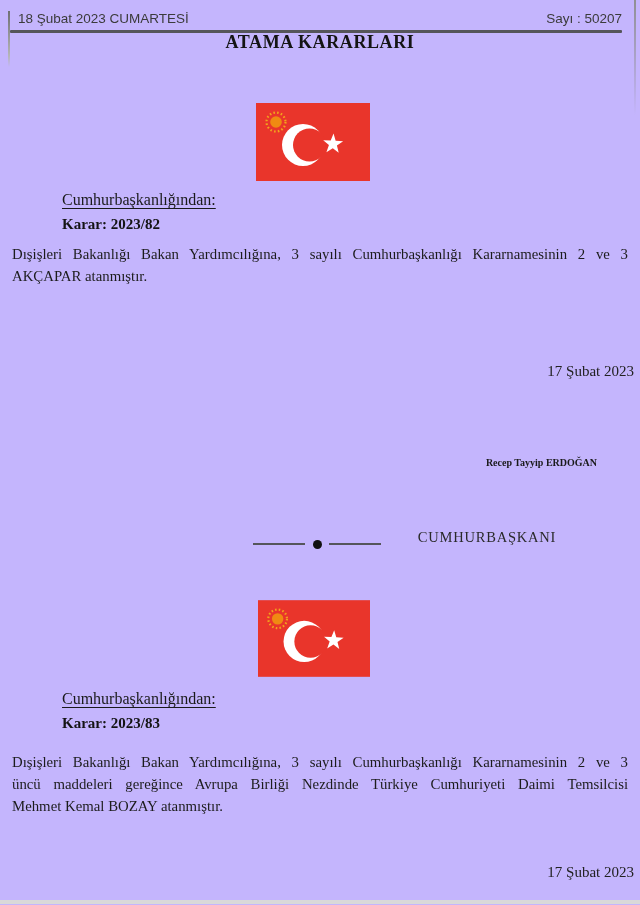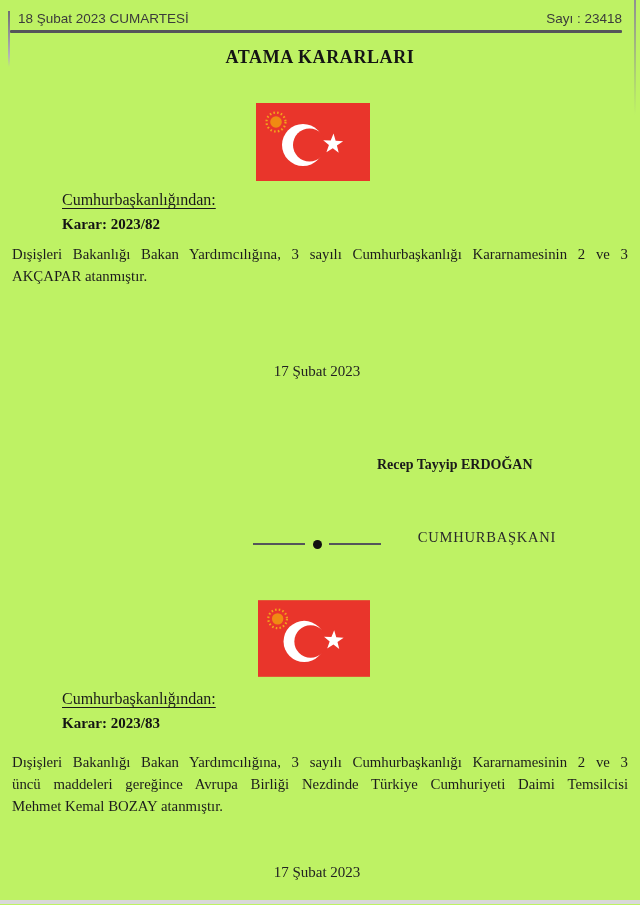--- a/index.html
+++ b/index.html
@@ -1,17 +1,17 @@
 <!DOCTYPE html>
 <html><head>
 <meta charset="utf-8">
 <style>
   html,body{margin:0;padding:0;background:#ffffff;}
   .page{
-    position:relative;width:640px;height:905px;background:#bef264;
+    position:relative;width:640px;height:905px;background:#c4b5fd;
     font-family:"Liberation Serif","DejaVu Serif",serif;color:#1c1c1c;
     overflow:hidden;
   }
   
   .hdr-date{
     position:absolute;left:18px;top:11px;
     font-family:"Liberation Sans","DejaVu Sans",sans-serif;
     font-size:13.5px;color:#3b3b3b;white-space:nowrap;
   }
   .hdr-issue{
@@ -33,21 +33,21 @@
   }
   .edge-right{
     position:absolute;left:634px;top:0;width:2px;height:115px;
     background:linear-gradient(#8f8f93,rgba(255,255,255,0));
   }
   .bottom-bar{
     position:absolute;left:0;top:900px;width:640px;height:4px;background:#d9d9d9;
   }
   
   .page-title{
-    position:absolute;left:0;right:0;top:47px;text-align:center;
+    position:absolute;left:0;right:0;top:32px;text-align:center;
     font-size:18px;font-weight:bold;letter-spacing:0.6px;color:#141414;
   }
   
   .flag{position:absolute;}
   .flag-1{left:256px;top:103px;width:114px;height:78px;}
   .flag-2{left:258px;top:600px;width:112px;height:77px;}
   .flag svg{width:100%;height:100%;display:block;}
   
   .src-heading{
     position:absolute;left:62px;font-size:16px;
@@ -58,49 +58,49 @@
     position:absolute;left:62px;font-size:15px;font-weight:bold;
     color:#141414;white-space:nowrap;
   }
   .body-par{
     position:absolute;left:12px;width:616px;font-size:14.8px;
     line-height:21.8px;color:#1c1c1c;
   }
   .body-par .jline{text-align:justify;text-align-last:justify;}
   .body-par .lline{text-align:left;}
   .decree-date{
-    position:absolute;left:0;width:634px;text-align:center;
+    position:absolute;left:0;width:634px;text-align:right;
     font-size:15px;color:#222;
   }
   .pos-src-1{top:191px;} .pos-karar-1{top:216px;} .pos-par-1{top:244px;} .pos-date-1{top:363px;}
   .pos-src-2{top:690px;} .pos-karar-2{top:715px;} .pos-par-2{top:752px;} .pos-date-2{top:864px;}
   
   .sig-name{
-    position:absolute;left:377px;width:220px;top:457px;text-align:left;
-    font-size:14px;font-weight:bold;color:#1a1a1a;white-space:nowrap;
+    position:absolute;left:377px;width:220px;top:457px;text-align:right;
+    font-size:10px;font-weight:bold;color:#1a1a1a;white-space:nowrap;
   }
   .sig-title{
     position:absolute;left:377px;width:220px;top:483px;text-align:center;
     font-size:14.5px;letter-spacing:0.8px;color:#2a2a2a;white-space:nowrap;margin-top:46px;
   }
   
   .divider{
     position:absolute;left:253px;top:538px;width:128px;height:12px;
     display:flex;align-items:center;justify-content:space-between;
   }
   .divider .dline{width:52px;height:2px;background:#55555a;}
   .divider .dbullet{width:9px;height:9px;border-radius:50%;background:#111;}
 </style>
 </head>
 <body>
 
 <div class="page">
 
   <div class="hdr-date">18 Şubat 2023 CUMARTESİ</div>
-  <div class="hdr-issue">Sayı : 23418</div>
+  <div class="hdr-issue">Sayı : 50207</div>
   <div class="hdr-rule"></div>
   <div class="edge-left"></div>
   <div class="edge-right"></div>
 
   <div class="page-title">ATAMA KARARLARI</div>
 
   <div class="flag flag-1">
     <svg viewBox="0 0 114 78">
       <rect x="0" y="0" width="114" height="78" fill="#e9352b"></rect>
       <circle cx="20" cy="19" r="9.5" fill="none" stroke="#f2a41c" stroke-width="2.2" stroke-dasharray="1.6 2.2"></circle>

